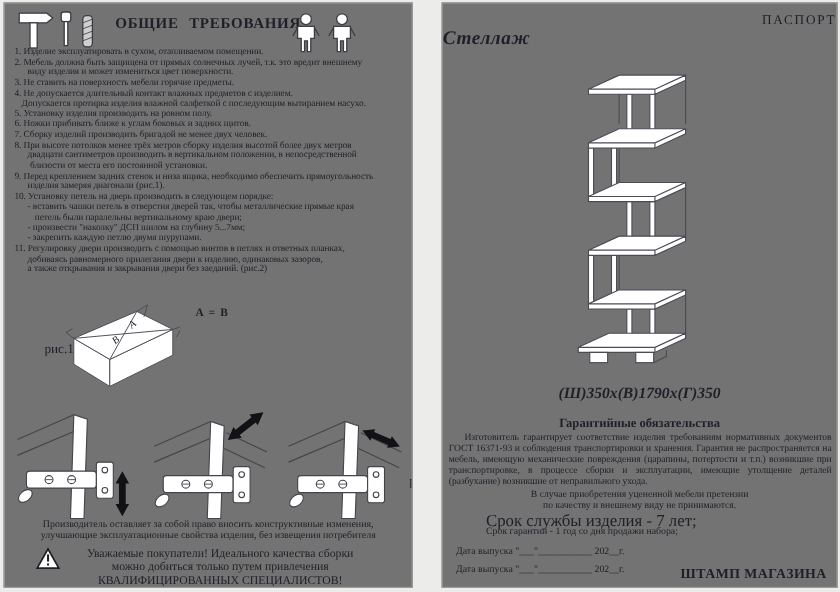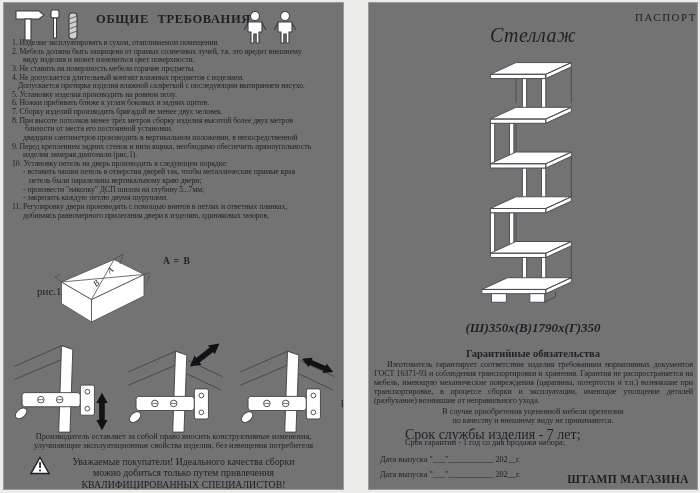--- a/index.html
+++ b/index.html
@@ -35,22 +35,22 @@
   .fig2-label{position:absolute;left:309px;top:392px;font-size:11px;padding-left:28px;}
   .producer-note{position:absolute;left:0;right:0;top:429px;text-align:center;
     font-size:8.3px;line-height:9.2px;}
   .warn-tri{position:absolute;left:26px;top:453px;}
   .warning{position:absolute;left:30px;right:10px;top:453px;text-align:center;
     font-size:9.8px;line-height:11.4px;}
 
   
   .r-title{position:absolute;left:0;right:0;top:8px;text-align:right;
     font-size:11px;letter-spacing:1.5px;}
-  .product{position:absolute;left:0;right:0;top:21px;text-align:center;
-    font-size:20px;font-weight:normal;font-style:italic;letter-spacing:.5px;}
+  .product{position:absolute;left:0;right:0;top:21px;
+    font-size:16px;font-weight:bold;font-style:italic;letter-spacing:.5px;}
   .shelf{position:absolute;left:84px;top:50px;}
   .dims{position:absolute;left:0;right:0;top:317px;text-align:center;
     font-size:13px;font-weight:bold;font-style:italic;}
   .war-title{position:absolute;left:0;right:0;top:345px;text-align:center;
     font-size:10.5px;font-weight:bold;}
   .war-text{position:absolute;left:5px;right:4px;top:358px;
     font-size:8px;line-height:8.9px;text-align:justify;text-indent:13px;letter-spacing:-.05px;}
   .note{position:absolute;left:0;right:0;top:404px;text-align:center;
     font-size:8px;line-height:9.4px;}
   .service{position:absolute;left:36px;top:424px;font-size:14px;}
@@ -96,31 +96,32 @@
     <div class="ln">1. Изделие эксплуатировать в сухом, отапливаемом помещении.</div>
     <div class="ln">2. Мебель должна быть защищена от прямых солнечных лучей, т.к. это вредит внешнему</div>
     <div class="ln i1">виду изделия и может измениться цвет поверхности.</div>
     <div class="ln">3. Не ставить на поверхность мебели горячие предметы.</div>
     <div class="ln">4. Не допускается длительный контакт влажных предметов с изделием.</div>
     <div class="ln ih">Допускается протирка изделия влажной салфеткой с последующим вытиранием насухо.</div>
     <div class="ln">5. Установку изделия производить на ровном полу.</div>
     <div class="ln">6. Ножки прибивать ближе к углам боковых и задних щитов.</div>
     <div class="ln">7. Сборку изделий производить бригадой не менее двух человек.</div>
     <div class="ln">8. При высоте потолков менее трёх метров сборку изделия высотой более двух метров</div>
+    <div class="ln i1">двадцати сантиметров производить в вертикальном положении, в непосредственной</div>
     <div class="ln i1b">близости от места его постоянной установки.</div>
-    <div class="ln i1">двадцати сантиметров производить в вертикальном положении, в непосредственной</div>
     <div class="ln">9. Перед креплением задних стенок и низа ящика, необходимо обеспечить прямоугольность</div>
     <div class="ln i1">изделия замеряя диагонали (рис.1).</div>
     <div class="ln">10. Установку петель на дверь производить в следующем порядке:</div>
     <div class="ln i1">- вставить чашки петель в отверстия дверей так, чтобы металлические прямые края</div>
     <div class="ln i2">петель были паралельны вертикальному краю двери;</div>
     <div class="ln i1">- произвести "наколку" ДСП шилом на глубину 5...7мм;</div>
     <div class="ln i1">- закрепить каждую петлю двумя шурупами.</div>
     <div class="ln">11. Регулировку двери производить с помощью винтов в петлях и ответных планках,</div>
     <div class="ln i1">добиваясь равномерного прилегания двери к изделию, одинаковых зазоров,</div>
+    <div class="ln i1">а также открывания и закрывания двери без заеданий. (рис.2)</div>
   </div>
 
   <svg class="fig1" width="96" height="76" viewBox="0 0 192 152">
     <g stroke="#4b4b55" stroke-width="1.6" fill="#fff">
       <path d="M15 60 L75 95 L75 140 L15 103 Z"></path>
       <path d="M75 95 L180 45 L180 88 L75 140 Z"></path>
       <path d="M15 60 L120 15 L180 45 L75 95 Z"></path>
       <path d="M120 15 L138 4 L132 24 M180 45 L196 40 L186 58 M15 60 L2 50 L13 44" fill="none"></path>
       <path d="M15 60 L180 45 M120 15 L75 95" fill="none"></path>
     </g>

